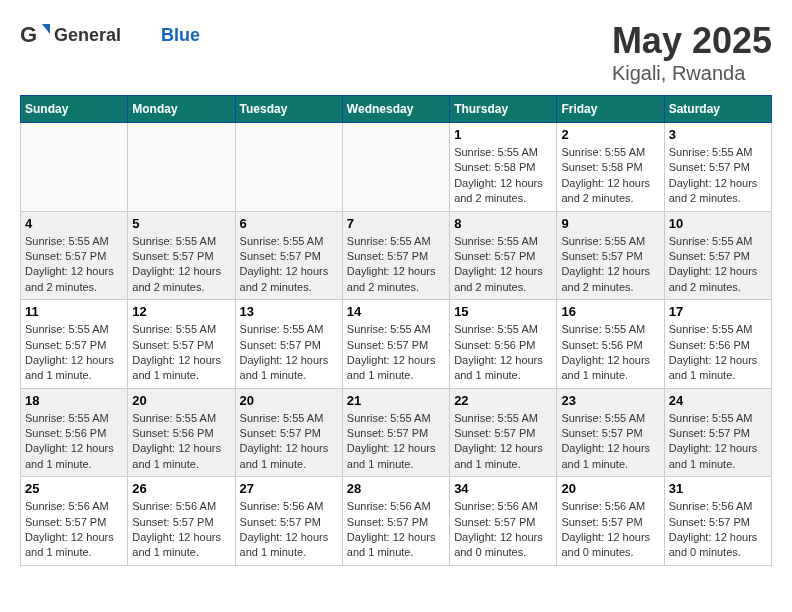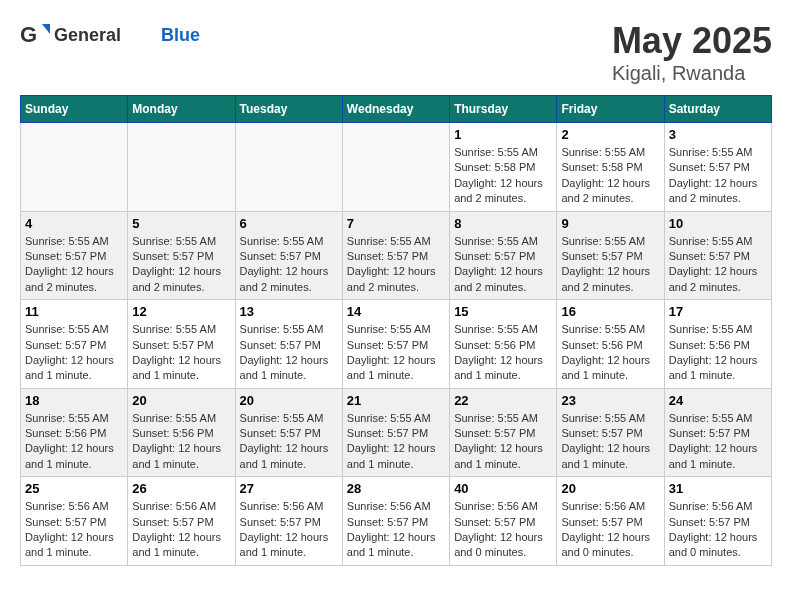--- a/index.html
+++ b/index.html
@@ -323,21 +323,21 @@
 and 1 minute.</div>
         </td>
         <td>
           <span class="day-number">28</span>
           <div class="day-info" style="white-space: pre-line;">Sunrise: 5:56 AM
 Sunset: 5:57 PM
 Daylight: 12 hours
 and 1 minute.</div>
         </td>
         <td>
-          <span class="day-number">40</span>
+          <span class="day-number">34</span>
           <div class="day-info" style="white-space: pre-line;">Sunrise: 5:56 AM
 Sunset: 5:57 PM
 Daylight: 12 hours
 and 0 minutes.</div>
         </td>
         <td>
           <span class="day-number">20</span>
           <div class="day-info" style="white-space: pre-line;">Sunrise: 5:56 AM
 Sunset: 5:57 PM
 Daylight: 12 hours

